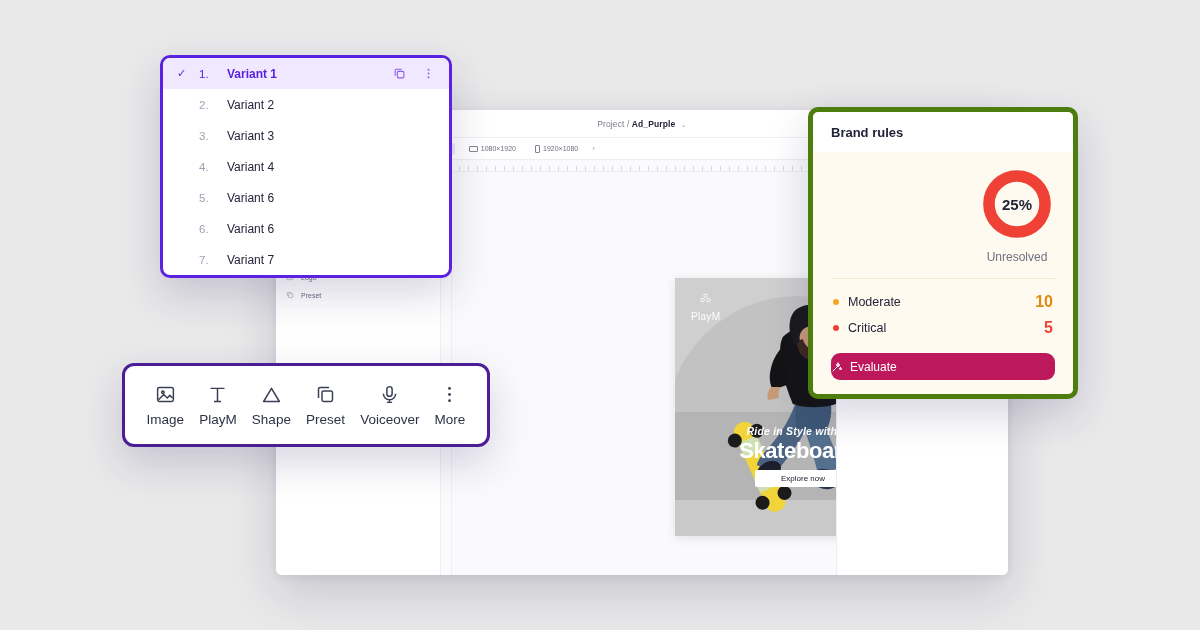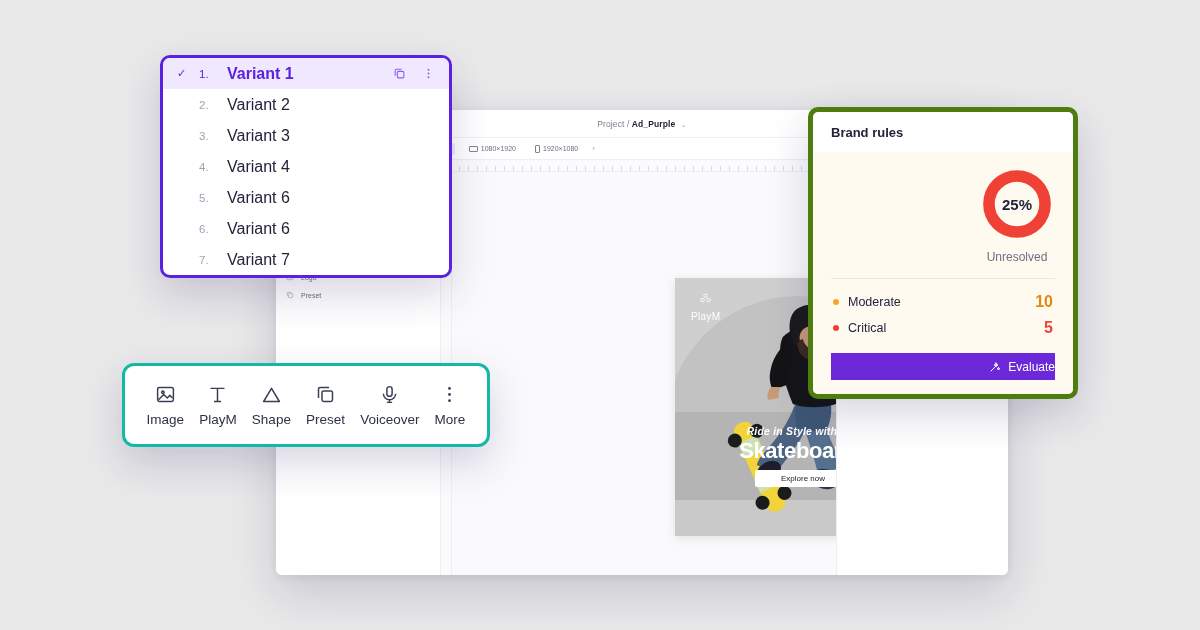--- a/index.html
+++ b/index.html
@@ -126,29 +126,29 @@
     position:absolute; left:160px; top:55px; width:292px;
     background:#fff; border:3px solid #5b21e0; border-radius:10px;
     box-shadow:0 16px 40px rgba(40,20,90,.18);
     overflow:hidden;
   }
   .variant-row { display:flex; align-items:center; height:31px; padding:0 14px; gap:10px; }
   .variant-row.sel { background:#efe8ff; }
   .v-check { width:12px; color:#5b21e0; font-size:11px; }
   .v-num { width:18px; font-size:11.5px; color:#a0a0b4; }
   .variant-row.sel .v-num { color:#5b21e0; }
-  .v-name { font-size:16px; color:#23233a; }
+  .v-name { font-size:12px; color:#23233a; }
   .variant-row.sel .v-name { color:#5b21e0; font-weight:600; }
   .v-actions { margin-left:auto; display:flex; align-items:center; gap:16px; color:#8b5cf6; }
   .v-actions svg { width:13px; height:13px; }
 
   
   .toolbar {
     position:absolute; left:122px; top:363px; width:368px; height:84px;
-    background:#fff; border:3px solid #14b8a6; border-radius:12px;
+    background:#fff; border:3px solid #4c1d95; border-radius:12px;
     box-shadow:0 16px 40px rgba(40,20,90,.18);
     display:flex; align-items:center; justify-content:space-around; padding:0 14px;
   }
   .tool { display:flex; flex-direction:column; align-items:center; gap:7px; color:#394055; }
   .tool svg { width:21px; height:21px; }
   .tool span { font-size:13.5px; color:#2d3346; }
 
   
   .brand {
     position:absolute; left:808px; top:107px; width:270px;
@@ -165,22 +165,22 @@
     font-size:15px; font-weight:700; color:#23233a;
   }
   .donut-label { margin-top:8px; font-size:12px; color:#6e6e82; }
   .divider { height:1px; background:#f0e6d2; margin:14px 0 0; }
   .legend { padding:10px 0 2px; }
   .legend-row { display:flex; align-items:center; padding:4px 2px; }
   .dot { width:6px; height:6px; border-radius:50%; margin-right:9px; }
   .legend-name { font-size:12.5px; color:#23233a; }
   .legend-val { margin-left:auto; font-size:16px; font-weight:700; }
   .eval-btn {
-    margin-top:10px; height:27px; border-radius:0; background:#6d28d9;
-    display:flex; align-items:center; justify-content:flex-end; gap:7px;
+    margin-top:10px; height:27px; border-radius:9px; background:#be185d;
+    display:flex; align-items:center; justify-content:flex-start; gap:7px;
     color:#fff; font-size:12px; border:none; width:100%; font-family:inherit;
   }
   .eval-btn svg { width:12px; height:12px; }
 </style>
 </head>
 <body>
 
 <div class="stage">
 
   <div class="editor">

